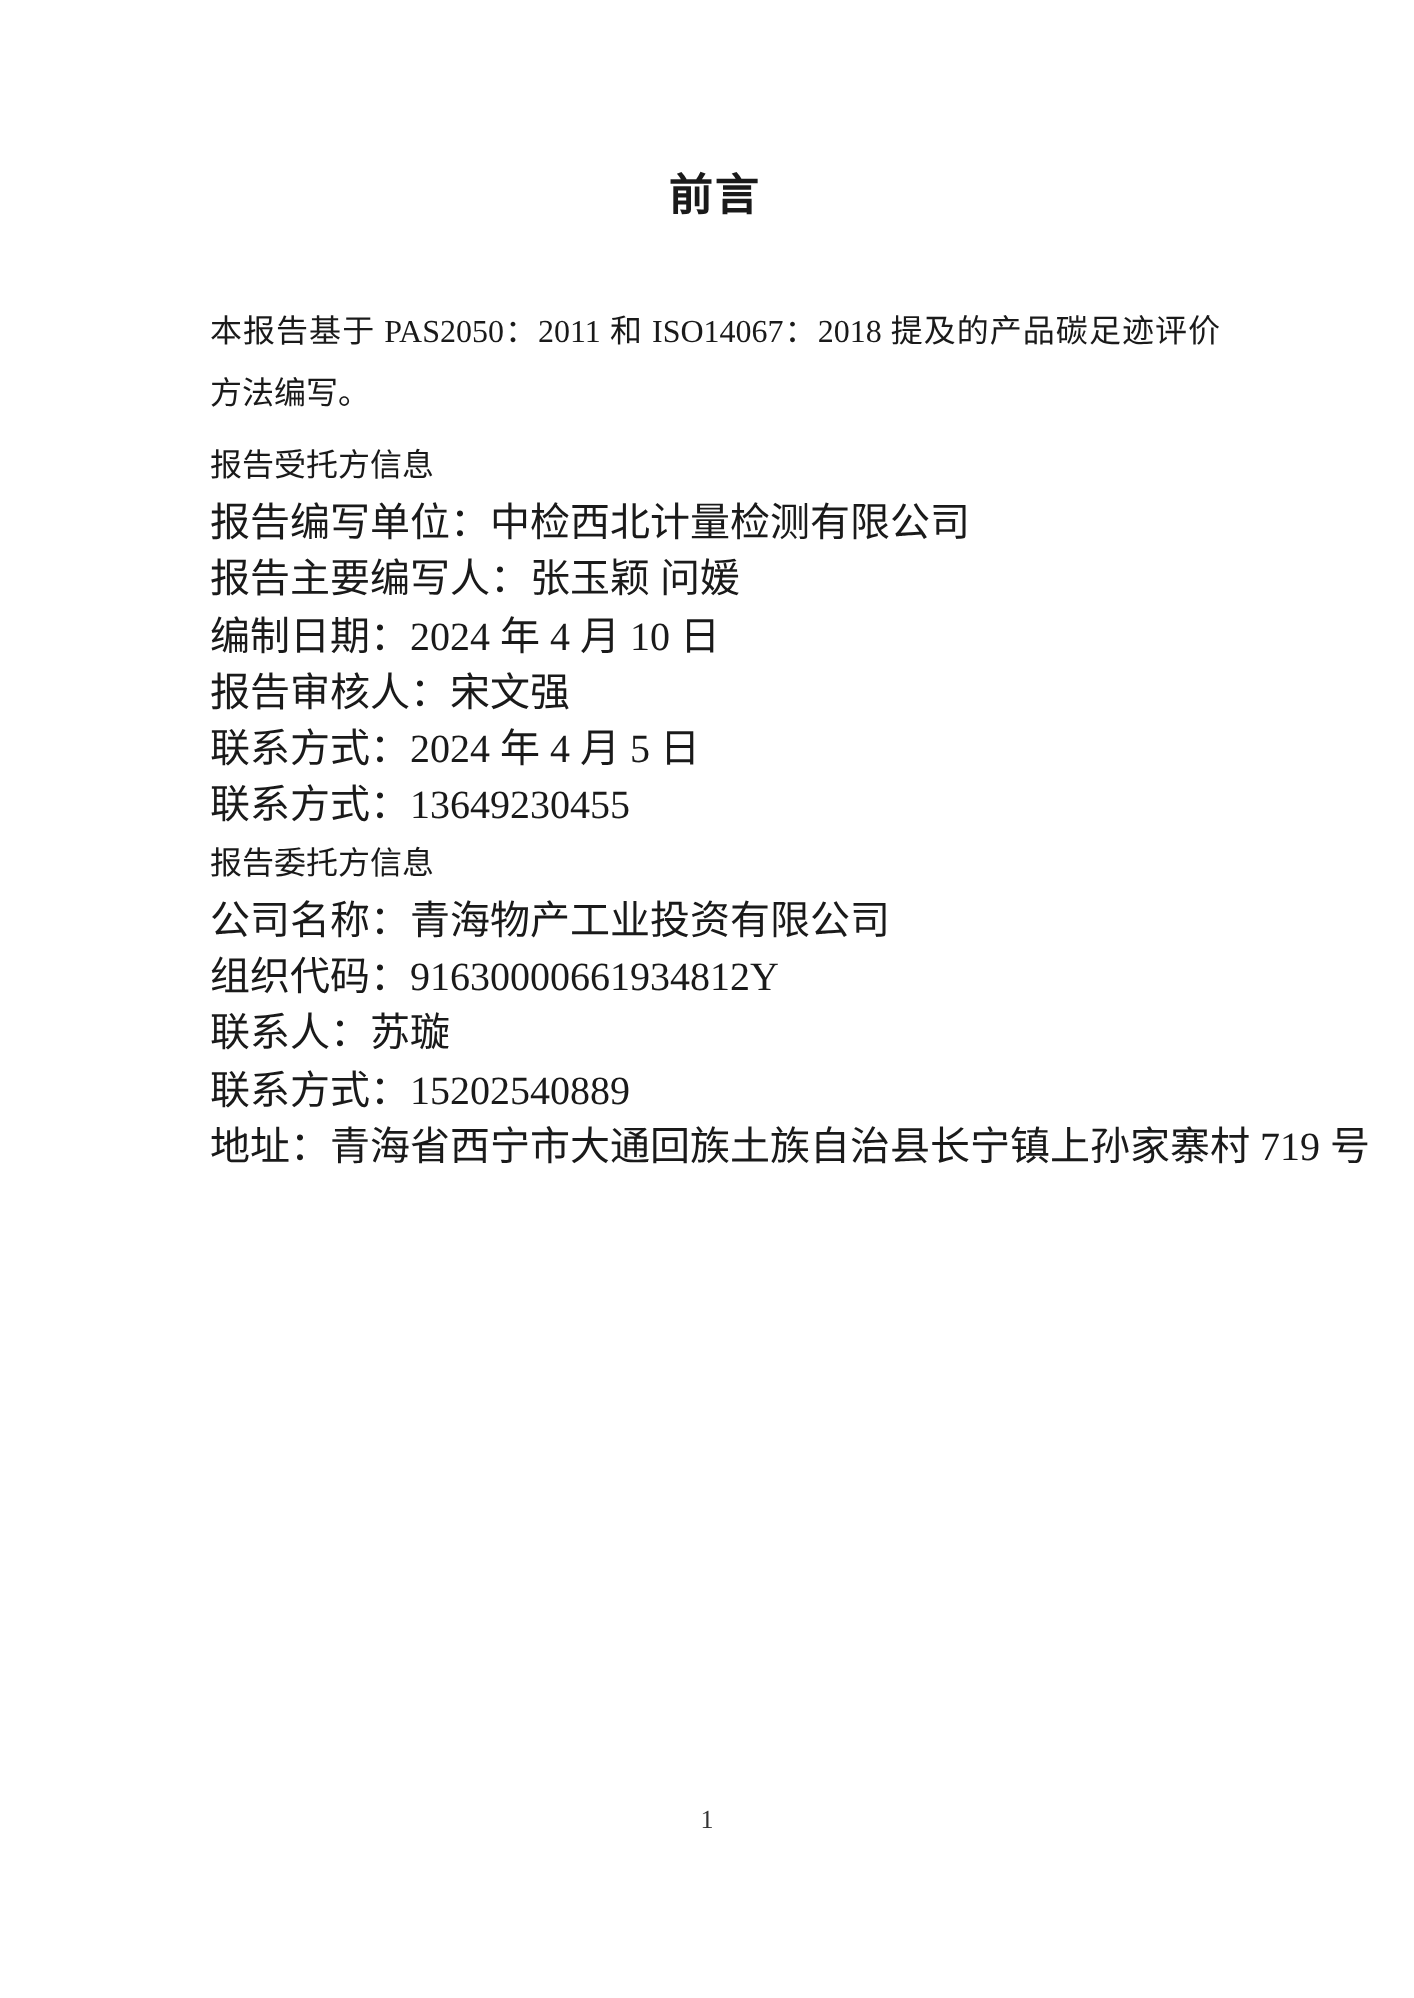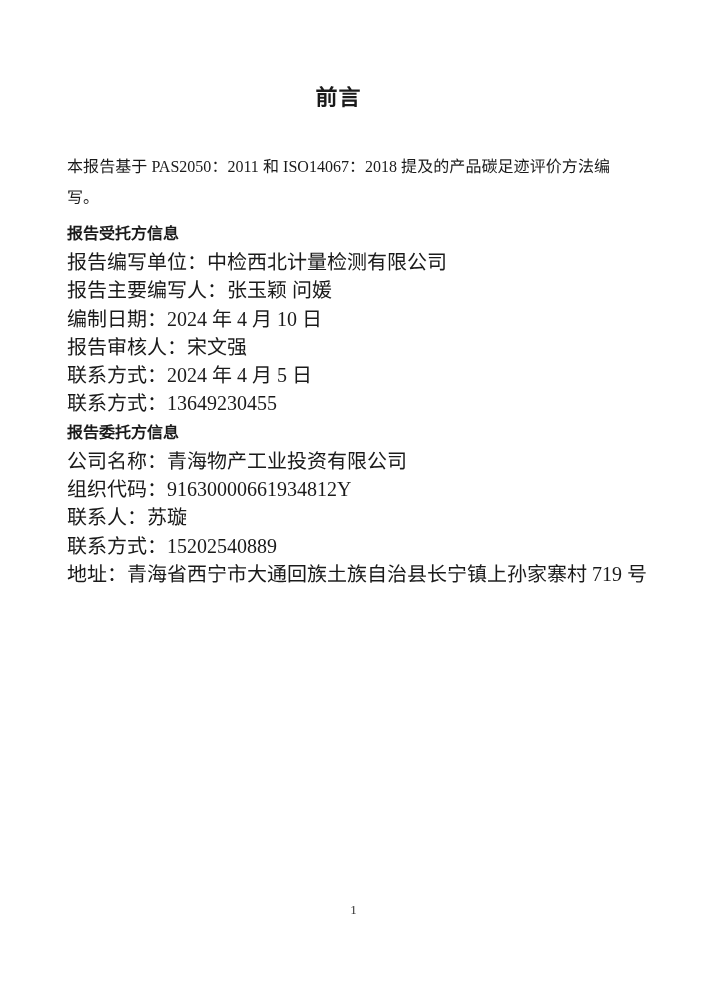--- a/index.html
+++ b/index.html
@@ -8,21 +8,21 @@
     background: #ffffff;
   }
   .page {
     position: relative;
     width: 707px;
     height: 999px;
     background: #ffffff;
     color: #1a1a1a;
     font-family: "Liberation Serif", "DejaVu Serif", serif;
     box-sizing: border-box;
-    padding: 0 97px 0 67px;
+    padding: 0 97px 0 105px;
     overflow: hidden;
   }
   .doc-title {
     margin: 0;
     padding-top: 84px;
     font-size: 22px;
     line-height: 28px;
     font-weight: bold;
     text-align: center;
     letter-spacing: 1px;
@@ -39,21 +39,21 @@
   }
   .info-section {
     margin: 0;
   }
   .info-section + .info-section {
   }
   .section-heading {
     margin: 0;
     font-size: 16px;
     line-height: 29px;
-    font-weight: bold;
+    font-weight: normal;
   }
   .field-line {
     margin: 0;
     font-size: 20px;
     line-height: 28.3px;
     white-space: nowrap;
   }
   .footer-pagenum {
     position: absolute;
     left: 0;

